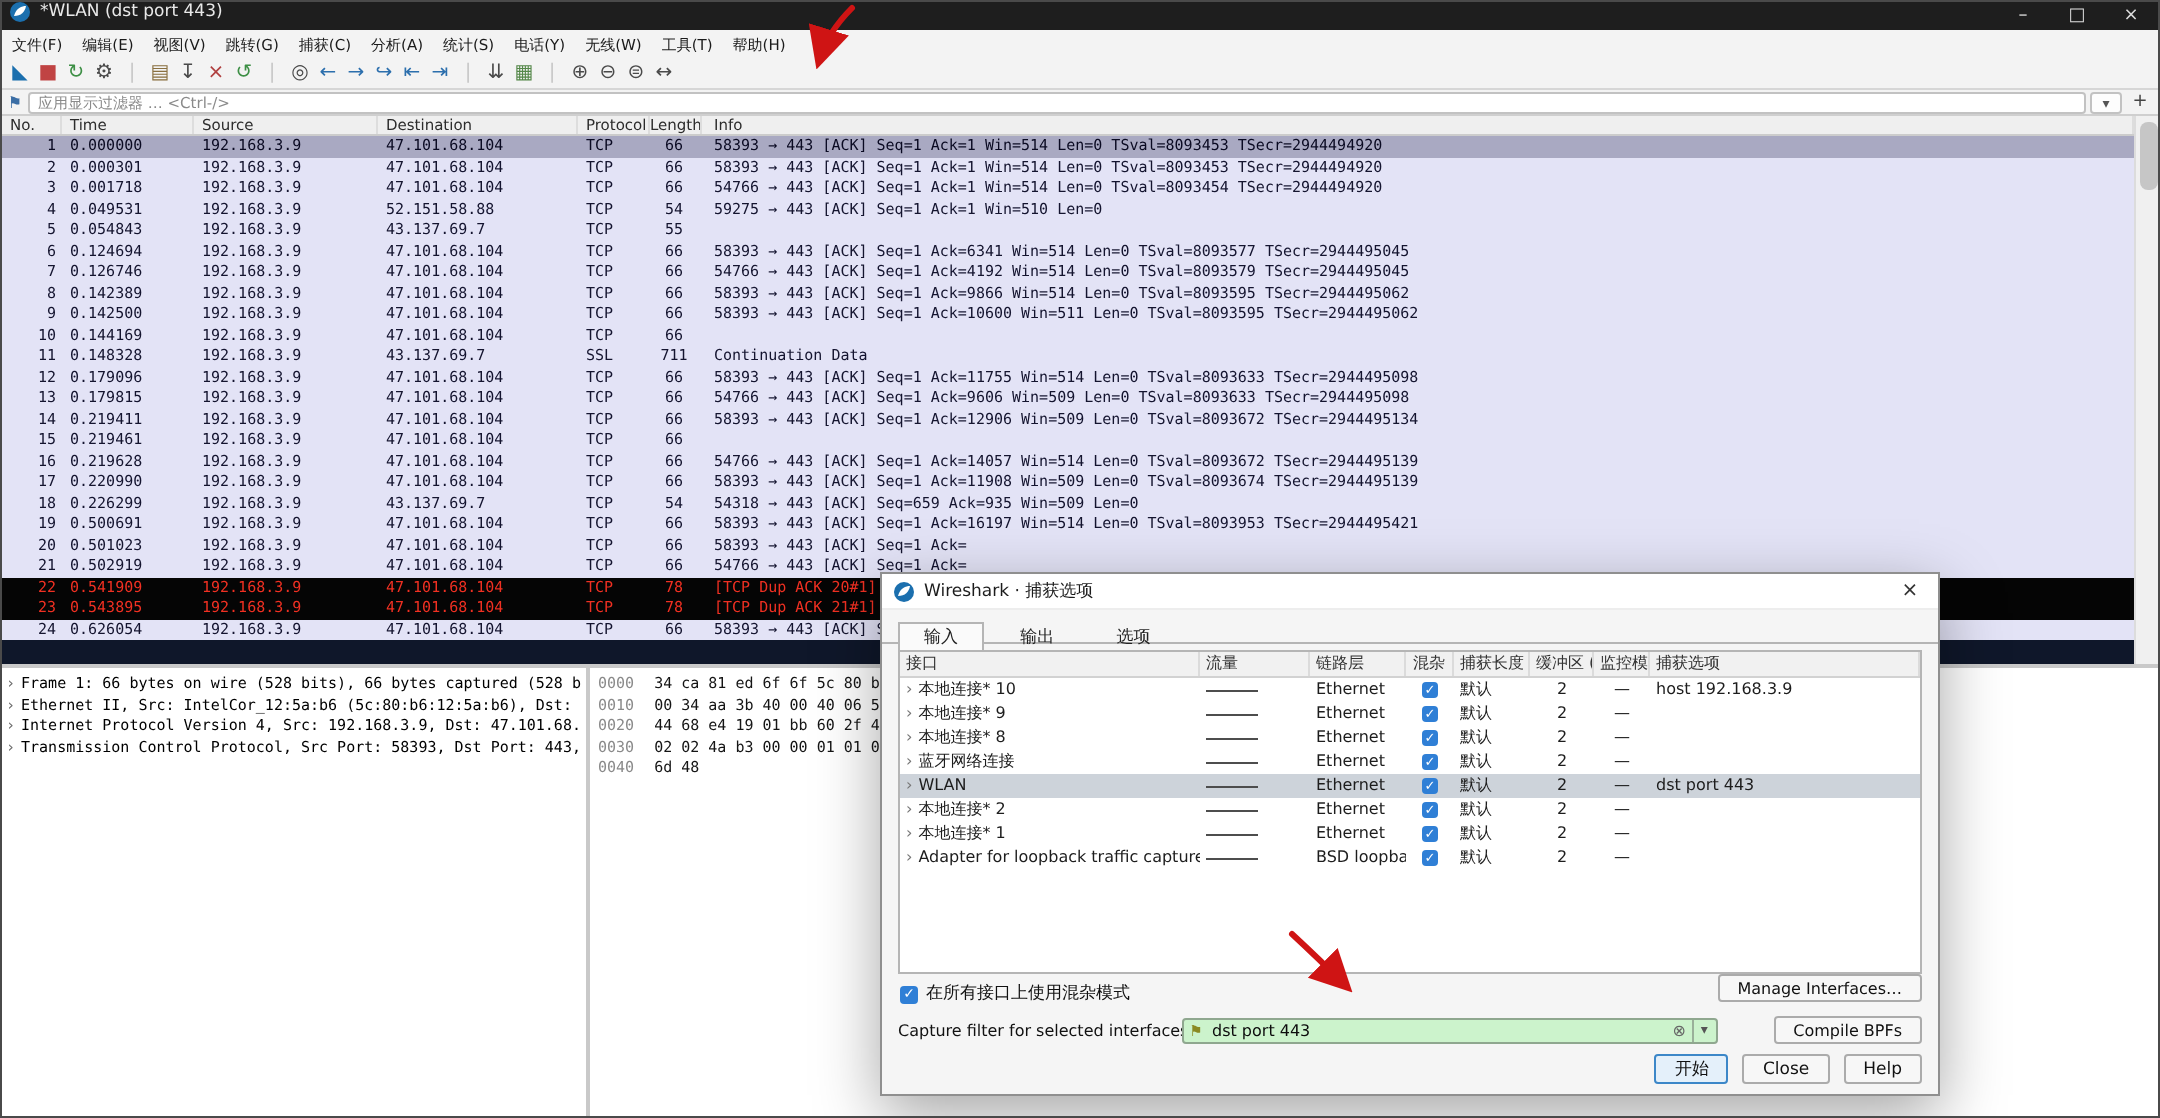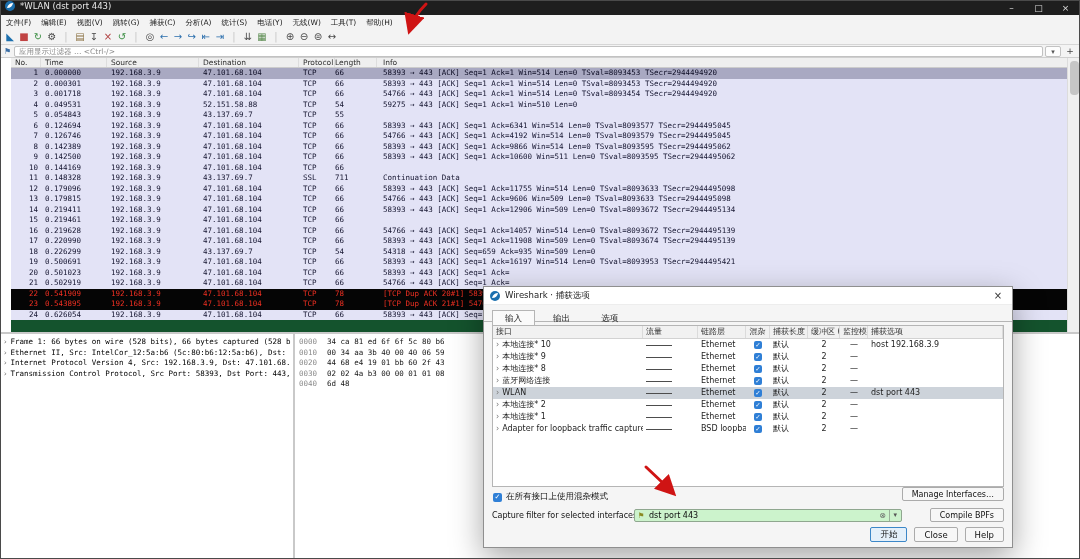--- a/index.html
+++ b/index.html
@@ -30,57 +30,57 @@
              align-items:center;border-bottom:1px solid #cfcfcf;z-index:5}
   .fb-bookmark{width:13px;text-align:center;font-size:8px;color:#3b6ea5}
   .fb-input{flex:1;height:11px;background:#ffffff;border:1px solid #c2c2c2;border-radius:2px;
             display:flex;align-items:flex-start;margin-right:2px}
   .fb-placeholder{font-size:7.5px;color:#8a8a8a;padding-left:4px;white-space:nowrap}
   .fb-drop{width:16px;height:11px;border:1px solid #c2c2c2;background:#fdfdfd;text-align:center;
            font-size:7px;line-height:10px;color:#555;border-radius:2px}
   .fb-add{width:14px;text-align:center;font-size:9px;color:#444;margin:0 2px}
 
   
-  .list-viewport{position:absolute;left:10px;top:57px;width:1066px;height:274px;background:#14532d;overflow:hidden}
+  .list-viewport{position:absolute;left:0;top:57px;width:1066px;height:274px;background:#0f172a;overflow:hidden}
   .phead{display:flex;height:10px;background:#efefef;border-bottom:1px solid #cccccc;
          font-size:7.5px;color:#2c2c2c}
   .phc{line-height:10px;border-right:1px solid #dddddd;overflow:hidden;white-space:nowrap}
   .phead .c0{text-align:left;padding-left:4px}
   .prow{display:flex;height:10.5px;line-height:10.5px;white-space:nowrap;overflow:hidden;
         font-family:"DejaVu Sans Mono",monospace;font-size:7.5px;background:#e3e3f6;color:#14142f}
   .prow.row-selected{background:#a9a9c2;color:#0a0a22}
   .prow.row-bad{background:#050505;color:#f03022}
   .pc{overflow:hidden}
   .c0{width:30px;text-align:right;padding-right:3px}
   .c1{width:66px;padding-left:4px}
   .c2{width:92px;padding-left:4px}
   .c3{width:100px;padding-left:4px}
   .c4{width:36px;padding-left:4px}
-  .c5{width:42px;text-align:left;padding-right:2px}
+  .c5{width:26px;text-align:center;padding-right:2px}
   .c6{flex:1;padding-left:6px}
 
   .vscroll{position:absolute;left:1066px;top:57px;width:14px;height:274px;background:#f0f0f0;
            border-left:1px solid #dcdcdc}
   .vthumb{position:absolute;left:2px;top:3px;width:9px;height:34px;background:#c6c6c6;border-radius:4px}
 
   
   .hsplit{position:absolute;left:0;top:331px;right:0;height:2px;background:#c9c9c9}
   .details{position:absolute;left:0;top:333px;width:292px;bottom:0;background:#ffffff;padding:3px 2px}
   .dline{font-family:"DejaVu Sans Mono",monospace;font-size:7.5px;height:10.5px;line-height:10.5px;
          white-space:nowrap;overflow:hidden;color:#000}
   .dexp{color:#6f6f6f;margin-right:3px}
   .vsplit{position:absolute;left:292px;top:333px;width:2px;bottom:0;background:#c9c9c9}
   .hexpane{position:absolute;left:294px;top:333px;right:0;bottom:0;background:#ffffff;padding:3px 4px}
   .hexline{font-family:"DejaVu Sans Mono",monospace;font-size:7.5px;height:10.5px;line-height:10.5px;
            white-space:nowrap;overflow:hidden}
   .hx-off{color:#8a8a8a;margin-right:10px}
   .hx-bytes{color:#151515}
 
   
-  .dialog{position:absolute;left:482px;top:285px;width:530px;height:262px;background:#f5f5f5;
+  .dialog{position:absolute;left:439px;top:285px;width:530px;height:262px;background:#f5f5f5;
           border:1px solid #8f8f8f;box-shadow:0 10px 30px rgba(0,0,0,.35);z-index:50}
   .dlg-title{position:absolute;left:0;top:0;right:0;height:18px;background:#ffffff;display:flex;
              align-items:center;border-bottom:1px solid #ededed}
   .dlg-icon{display:inline-flex;width:14px;justify-content:center;margin-left:4px}
   .dlg-title-text{font-size:8.5px;color:#1c1c1c;margin-left:3px}
   .dlg-close{margin-left:auto;width:28px;text-align:center;font-size:10px;line-height:18px;color:#333}
   .dlg-tabs{position:absolute;left:0;top:18px;right:0;height:17px;border-bottom:1px solid #b5b5b5;
             padding-left:8px}
   .dtab{display:inline-block;height:32px;line-height:15px;padding:0 12px;font-size:8.5px;color:#222;
         position:relative;top:1px;border:1px solid transparent;border-bottom:none}

